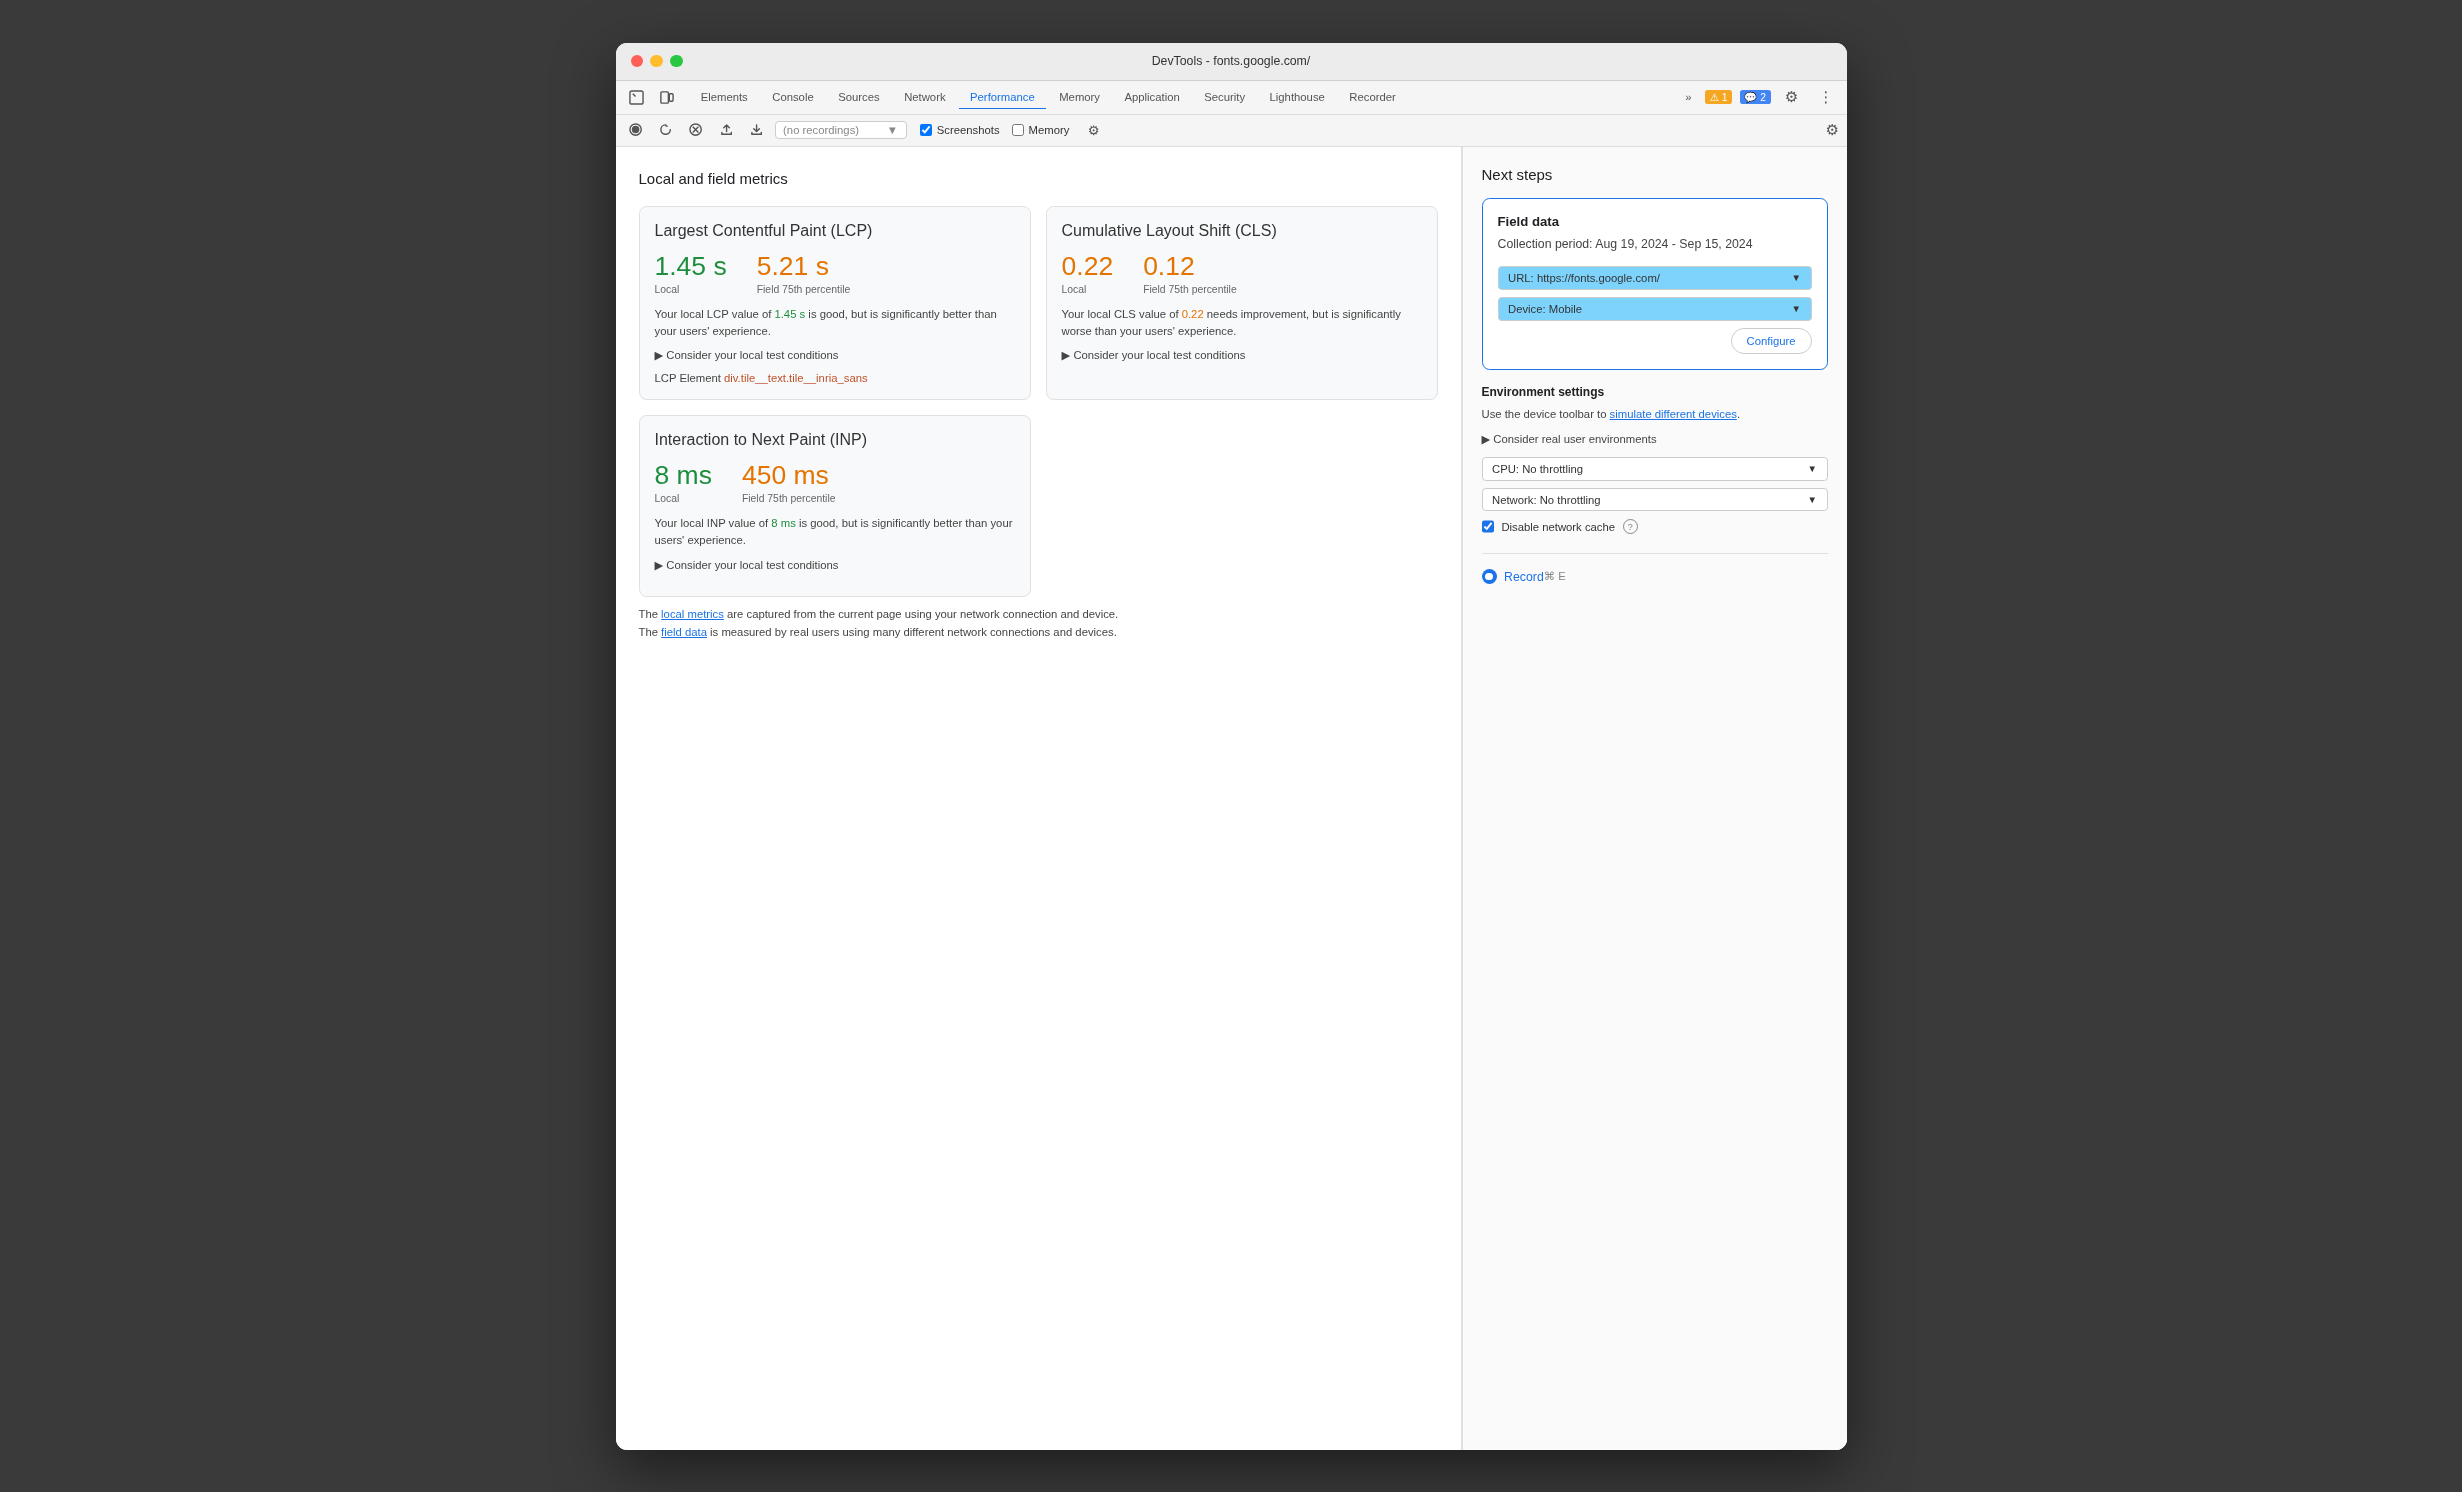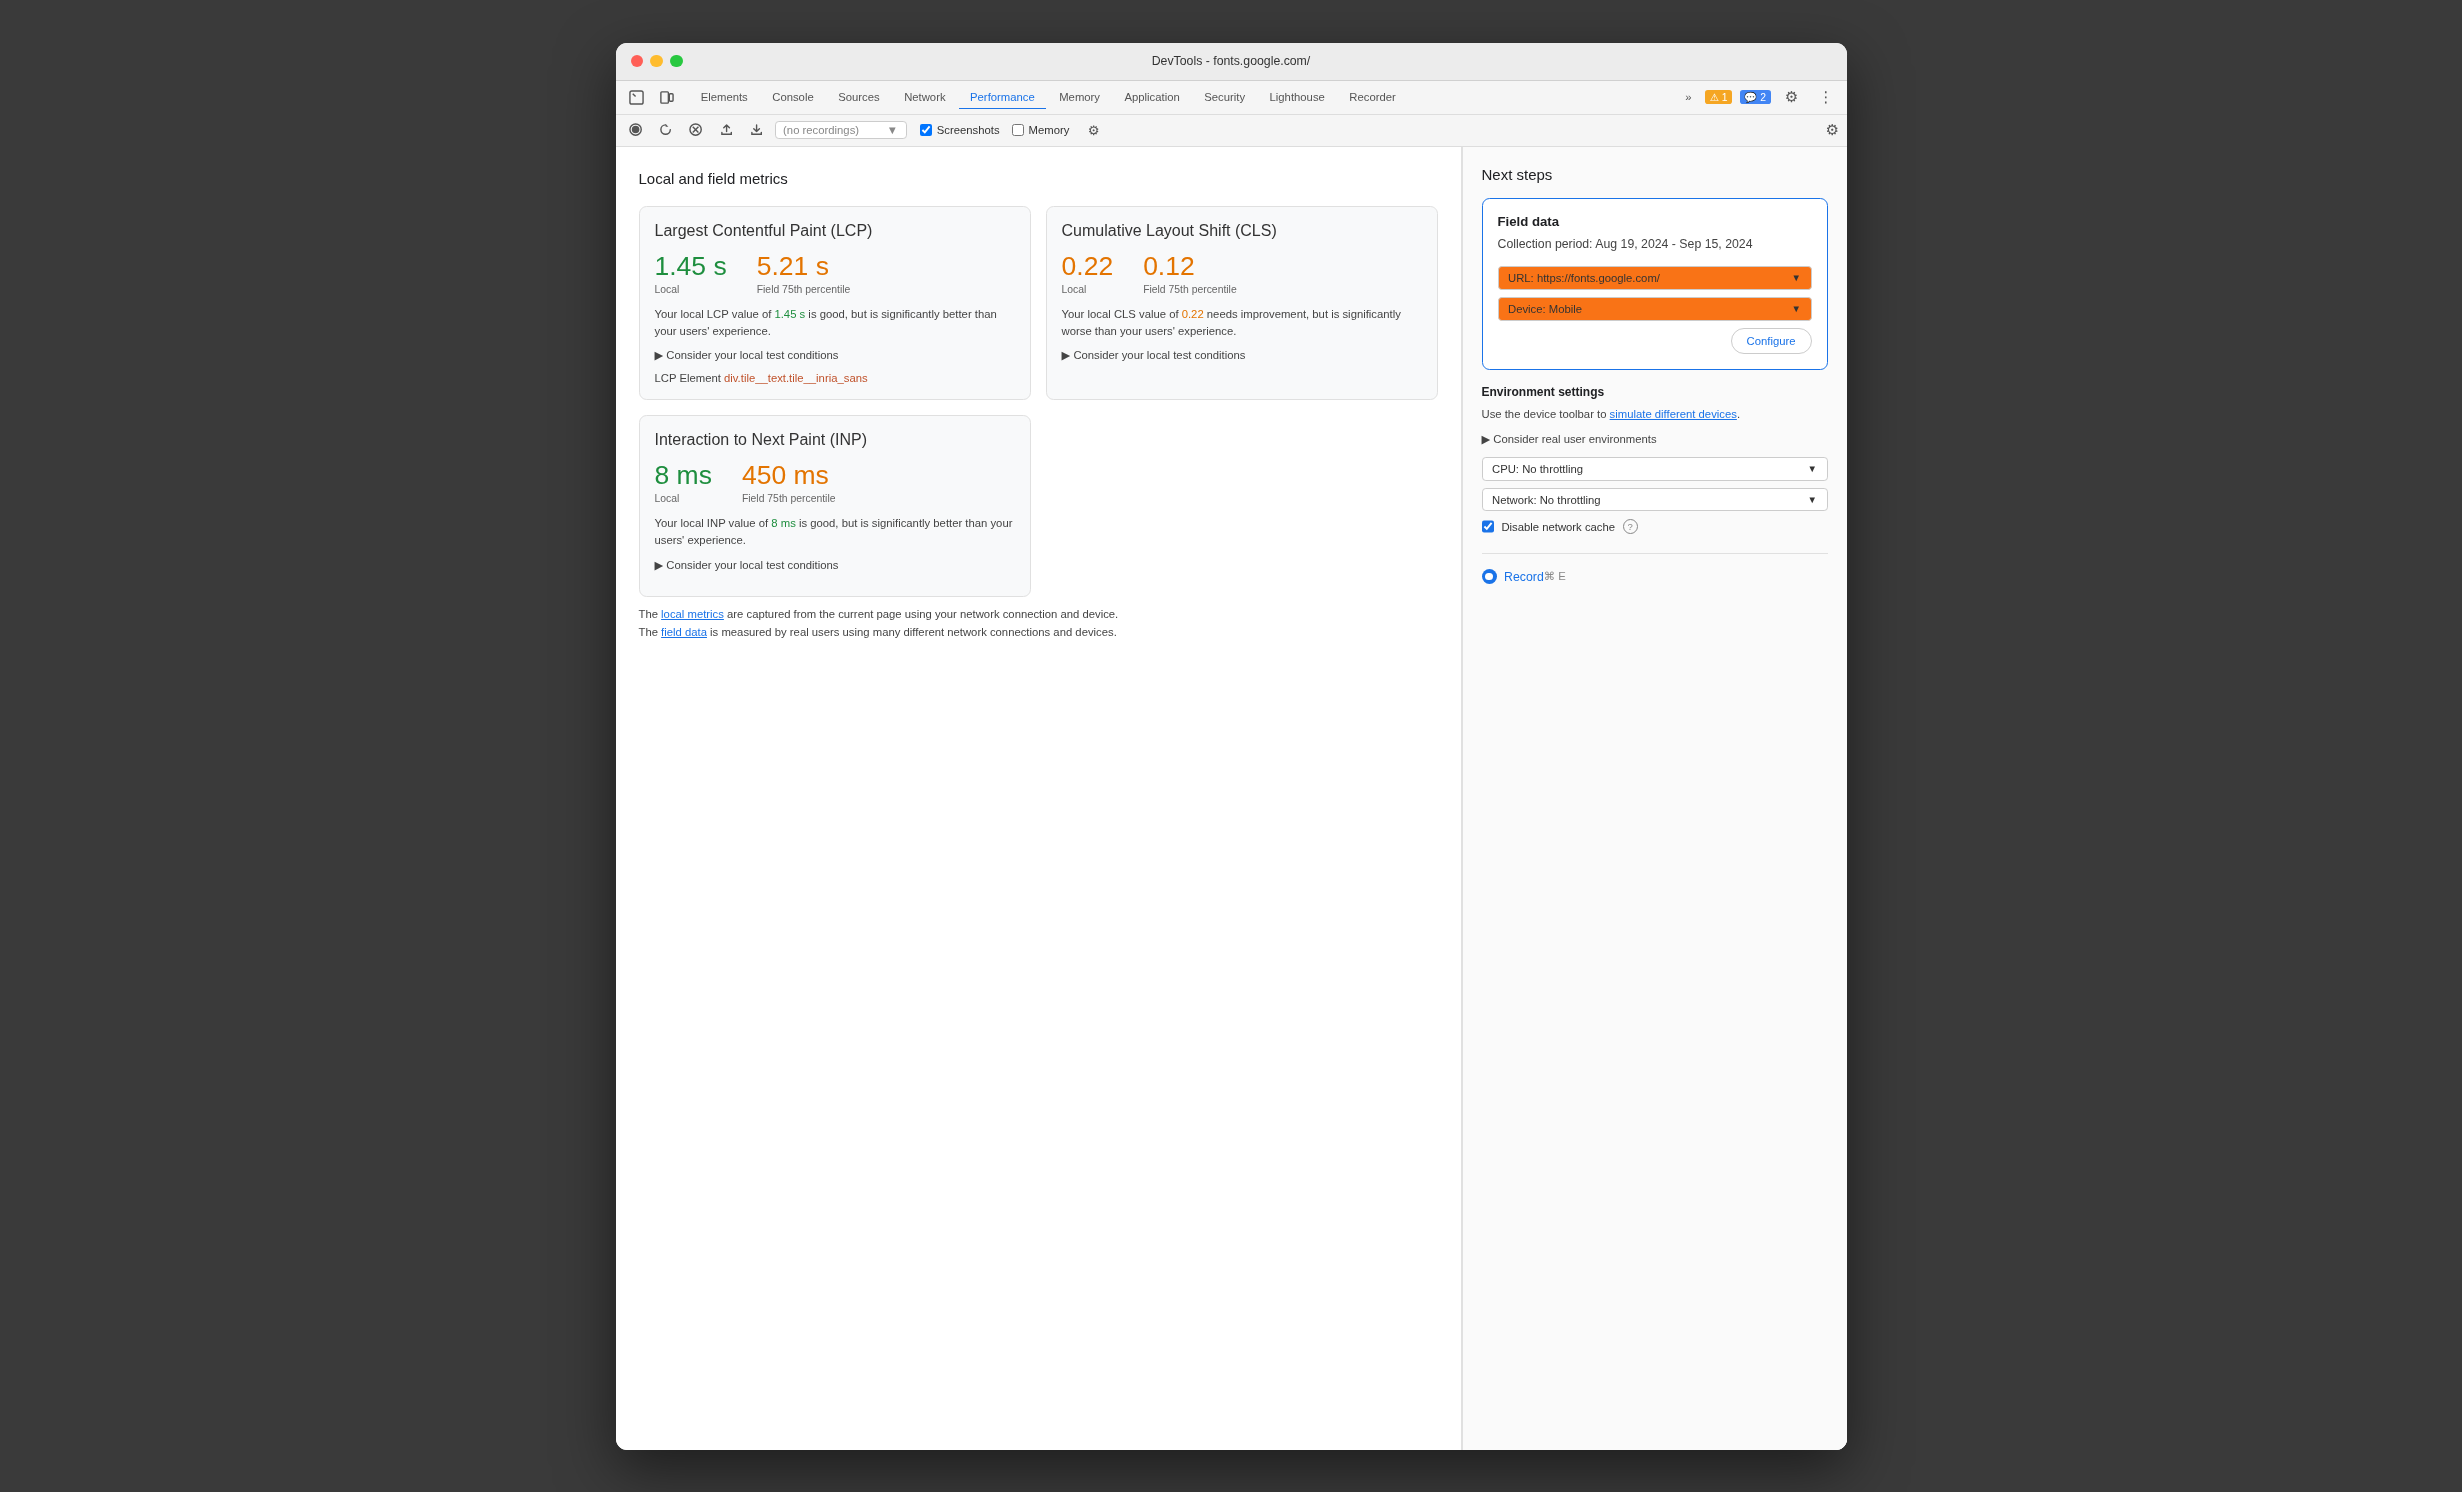--- a/index.html
+++ b/index.html
@@ -303,21 +303,21 @@
     }
     .dropdown-btn {
       display: flex;
       align-items: flex-start;
       border: 0.9px solid #ccc;
       border-radius: 3.8px;
       padding: 4.7px 9.5px;
       font-size: 11.3px;
       color: #333;
       cursor: pointer;
-      background: #f97316;
+      background: #7dd3fc;
       margin-bottom: 7.6px;
       gap: 21px;
     }
     .dropdown-btn .arrow { margin-left: auto; font-size: 9.5px; }
     .configure-btn {
       display: flex;
       justify-content: flex-end;
       margin-top: 7.6px;
     }
     .configure-button {

